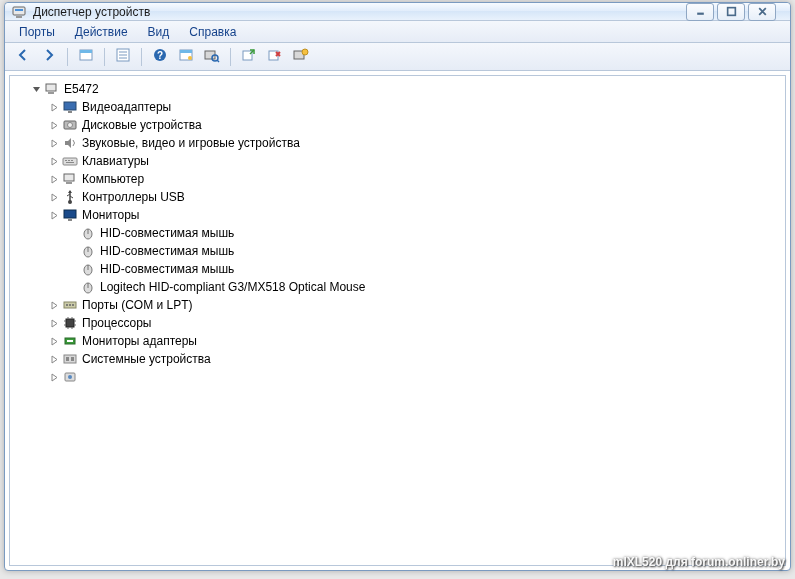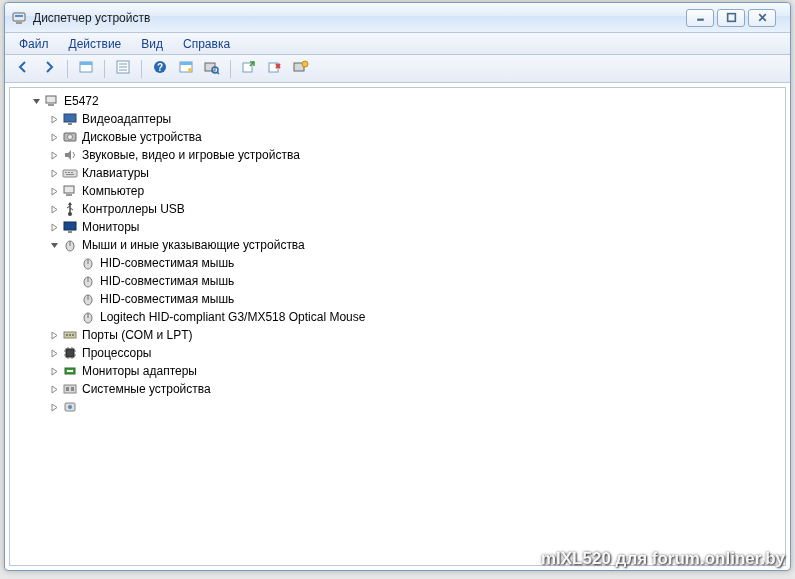--- a/index.html
+++ b/index.html
@@ -18,21 +18,21 @@
     top: 2px; left: 4px; right: 4px; bottom: 8px;
     background: #fff;
     border: 1px solid #7a9ac0;
     border-radius: 4px;
     box-shadow: 0 0 6px rgba(0,0,0,.25);
     display: flex;
     flex-direction: column;
   }
   
   .titlebar {
-    height: 30px;
+    height: 18px;
     background: linear-gradient(#f7fbff,#e2edfb 45%,#d5e5f8 46%,#e9f2fc);
     border-bottom: 1px solid #b8c7da;
     display: flex;
     align-items: center;
     padding: 0 10px 0 6px;
     border-top-left-radius: 4px;
     border-top-right-radius: 4px;
   }
   .titlebar .tb-icon { width:16px; height:16px; margin-right:6px; }
   .titlebar .tb-text { flex:1; color:#1a1a1a; font-size:12px; }
@@ -110,21 +110,21 @@
     width:16px; height:16px;
     margin-right:4px;
     display:flex; align-items:center; justify-content:center;
   }
   .node-label { color:#000; }
   .watermark {
     position:absolute; right:10px; bottom:10px;
     color: rgba(255,255,255,.95);
     text-shadow: 0 0 3px rgba(0,0,0,.6), 1px 1px 2px rgba(0,0,0,.7);
     font-weight:600;
-    font-size:17px;
+    font-size:12px;
     pointer-events:none;
   }
 </style>
 </head>
 <body>
 
 <div class="window">
 
   <div class="titlebar">
     <span class="tb-icon">
@@ -148,21 +148,21 @@
       </div>
       <div class="ctrl-btn">
         <svg viewBox="0 0 10 10">
             <path d="M2 2 L8 8 M8 2 L2 8" stroke="#4a6a8a" stroke-width="1.6"></path>
           </svg>
       </div>
     </div>
   </div>
 
   <div class="menubar">
-    <span class="menu-item">Файл</span>
+    <span class="menu-item">Порты</span>
     <span class="menu-item">Действие</span>
     <span class="menu-item">Вид</span>
     <span class="menu-item">Справка</span>
   </div>
 
   <div class="toolbar">
     <div class="tb-btn">
         <span><svg width="16" height="16" viewBox="0 0 16 16">
             <path d="M10 3 L5 8 L10 13" fill="none" stroke="#2a68b0" stroke-width="2"></path>
           </svg></span>
@@ -361,34 +361,20 @@
       <span class="node-icon">
                     <svg width="16" height="16" viewBox="0 0 16 16">
                       <rect x="2" y="3" width="12" height="8" fill="#1a4a8a" stroke="#0d2d4f"></rect>
                       <rect x="6" y="12" width="4" height="2" fill="#888"></rect>
                     </svg>
                   </span>
       <span class="node-label">Мониторы</span>
     </div>
               </li>
               <li>
-                <div class="node">
-      <span class="exp">
-                    <svg viewBox="0 0 9 9">
-                      <path d="M1 2 L8 2 L4.5 7 Z" fill="#595959"></path>
-                    </svg>
-                  </span>
-      <span class="node-icon">
-                    <svg width="16" height="16" viewBox="0 0 16 16">
-                      <ellipse cx="8" cy="9" rx="4" ry="5" fill="#ddd" stroke="#777"></ellipse>
-                      <line x1="8" y1="4" x2="8" y2="9" stroke="#777"></line>
-                    </svg>
-                  </span>
-      <span class="node-label">Мыши и иные указывающие устройства</span>
-    </div>
                 <ul>
                   <li>
                     <div class="node">
           <span class="exp"></span>
           <span class="node-icon">
                         <svg width="16" height="16" viewBox="0 0 16 16">
                           <ellipse cx="8" cy="9" rx="4" ry="5" fill="#ddd" stroke="#777"></ellipse>
                           <line x1="8" y1="4" x2="8" y2="9" stroke="#777"></line>
                         </svg>
                       </span>

